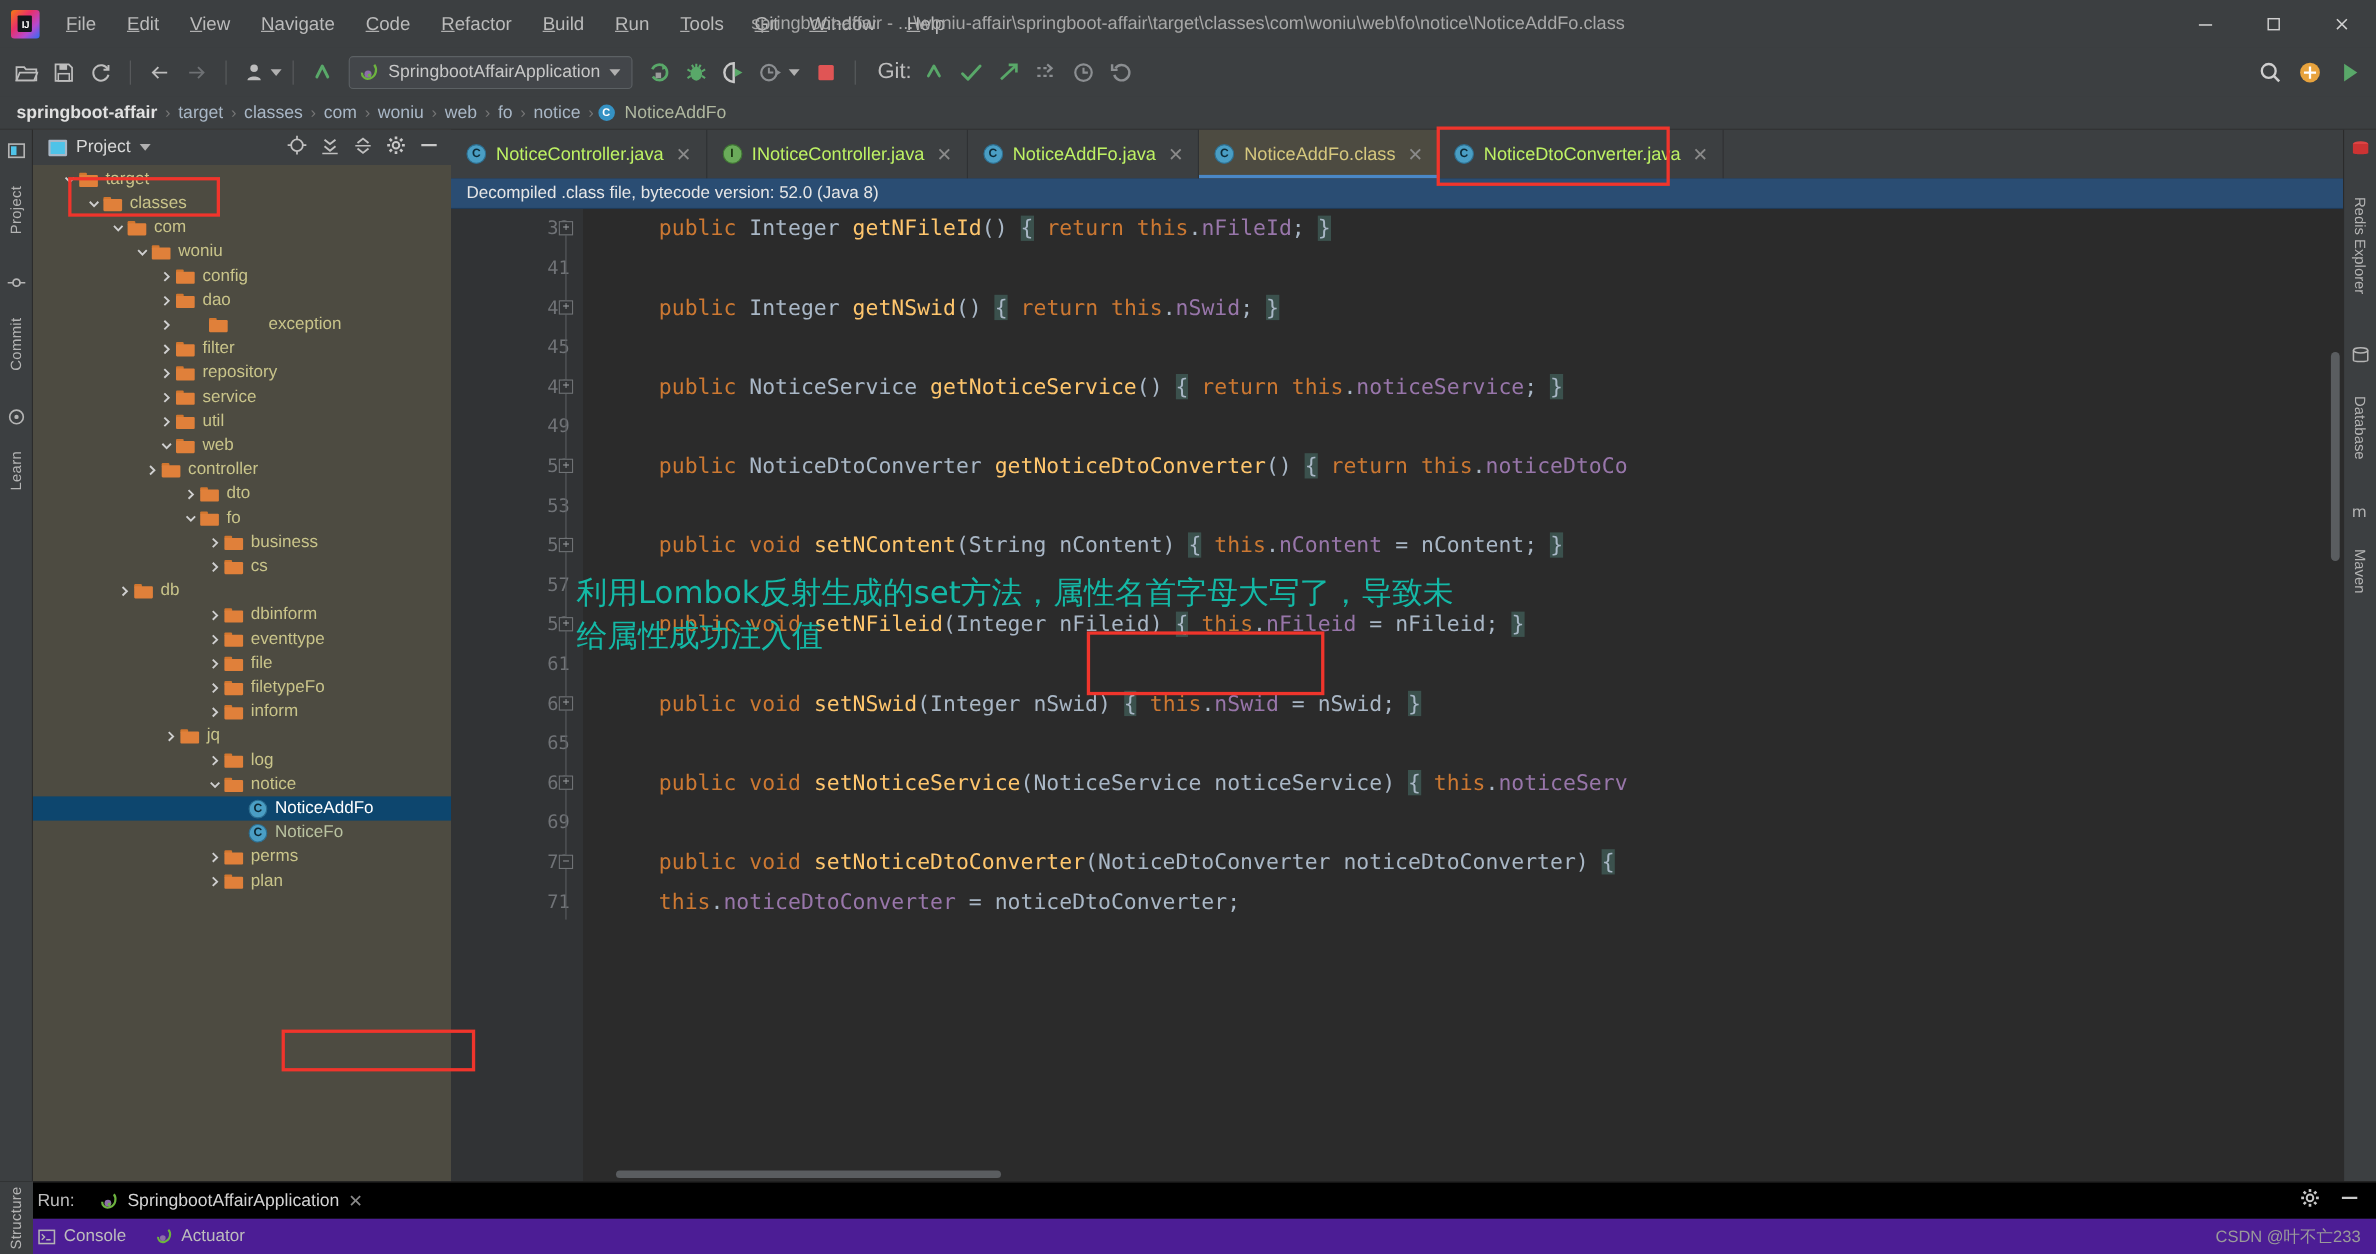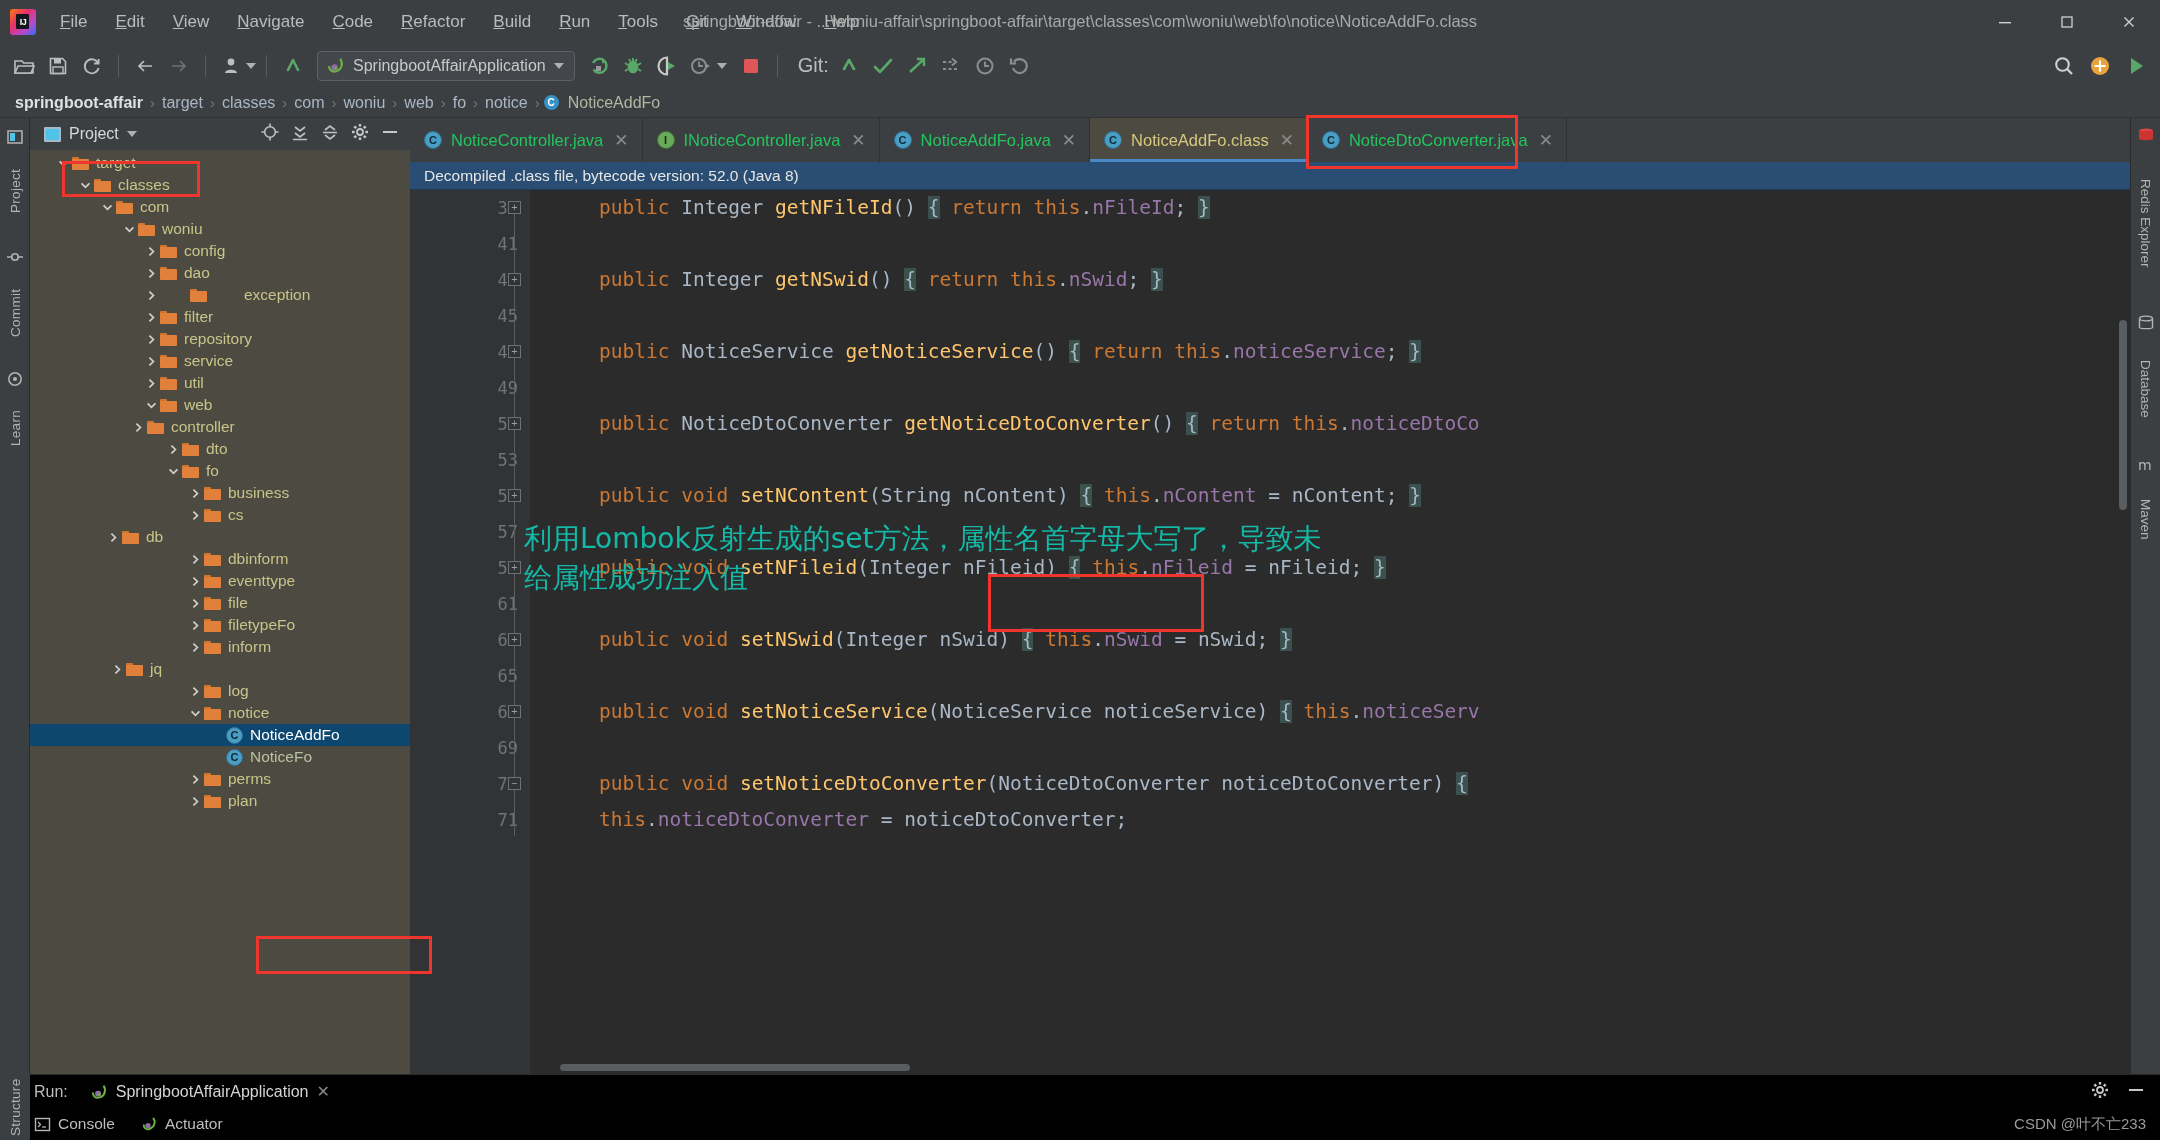--- a/index.html
+++ b/index.html
@@ -164,21 +164,21 @@
   
   .editor-area { flex: 1; display: flex; flex-direction: column; min-width: 0; background: #2b2b2b; }
   .tabbar {
     height: 44px; background: #3c3f41; display: flex; align-items: stretch;
     flex: 0 0 44px; position: relative;
   }
   .tab {
     display: flex; align-items: center; gap: 9px; padding: 0 13px 0 14px;
     border-right: 1px solid #2f3133; position: relative; min-width: 0;
   }
-  .tab .tab-label { color: #22c55e; font-size: 16.5px; white-space: nowrap; }
+  .tab .tab-label { color: #bef264; font-size: 16.5px; white-space: nowrap; }
   .tab.active { background: #4d4b41; }
   .tab.active .tab-label { color: #d6c87e; }
   .tab.active::after {
     content: ""; position: absolute; left: 0; right: 0; bottom: 0; height: 3px;
     background: #4a88c7;
   }
   .tab-ficon {
     width: 18px; height: 18px; border-radius: 50%; flex: 0 0 18px;
     display: inline-flex; align-items: center; justify-content: center;
     font-size: 11px; font-weight: bold;
@@ -260,21 +260,21 @@
     flex: 0 0 34px; padding-left: 34px; gap: 14px; position: relative;
     border-top: 1px solid #2b2b2b;
   }
   .run-bar .rl { color: #bdbdbd; font-size: 16px; }
   .run-tab {
     display: flex; align-items: center; gap: 8px; padding: 3px 8px; border-radius: 3px;
   }
   .run-tab .rt-label { color: #d4d4d4; font-size: 16px; }
   .run-bar-right { margin-left: auto; display: flex; align-items: center; gap: 16px; padding-right: 14px; }
   .statusbar {
-    height: 32px; background: #000000; display: flex; align-items: center;
+    height: 32px; background: #4c1d95; display: flex; align-items: center;
     flex: 0 0 32px; padding-left: 34px; gap: 26px; position: relative;
   }
   .status-item { display: flex; align-items: center; gap: 7px; color: #bdbdbd; font-size: 15.5px; }
   .watermark {
     position: absolute; right: 14px; color: #9a9a9a; font-size: 15px;
   }
   .left-bottom-rail {
     position: absolute; left: 0; bottom: 0; width: 30px; height: 66px; background: #3c3f41;
   }
   svg { shape-rendering: geometricPrecision; }
@@ -760,21 +760,21 @@
           </div>
           <div class="tree-row" style="padding-left: 158px;">
             <span class="arrow">
               <svg width="11" height="11" viewBox="0 0 11 11">
                 <path d="M3.4 1.6 L7.4 5.5 L3.4 9.4" fill="none" stroke="#cfcfcf" stroke-width="1.7"></path>
               </svg>
             </span>
             <span class="folder-icon"></span>
             <span class="tree-label">inform</span>
           </div>
-          <div class="tree-row" style="padding-left: 80px;">
+          <div class="tree-row" style="padding-left: 118px;">
             <span class="arrow">
               <svg width="11" height="11" viewBox="0 0 11 11">
                 <path d="M3.4 1.6 L7.4 5.5 L3.4 9.4" fill="none" stroke="#cfcfcf" stroke-width="1.7"></path>
               </svg>
             </span>
             <span class="folder-icon"></span>
             <span class="tree-label">jq</span>
           </div>
           <div class="tree-row" style="padding-left: 158px;">
             <span class="arrow">

